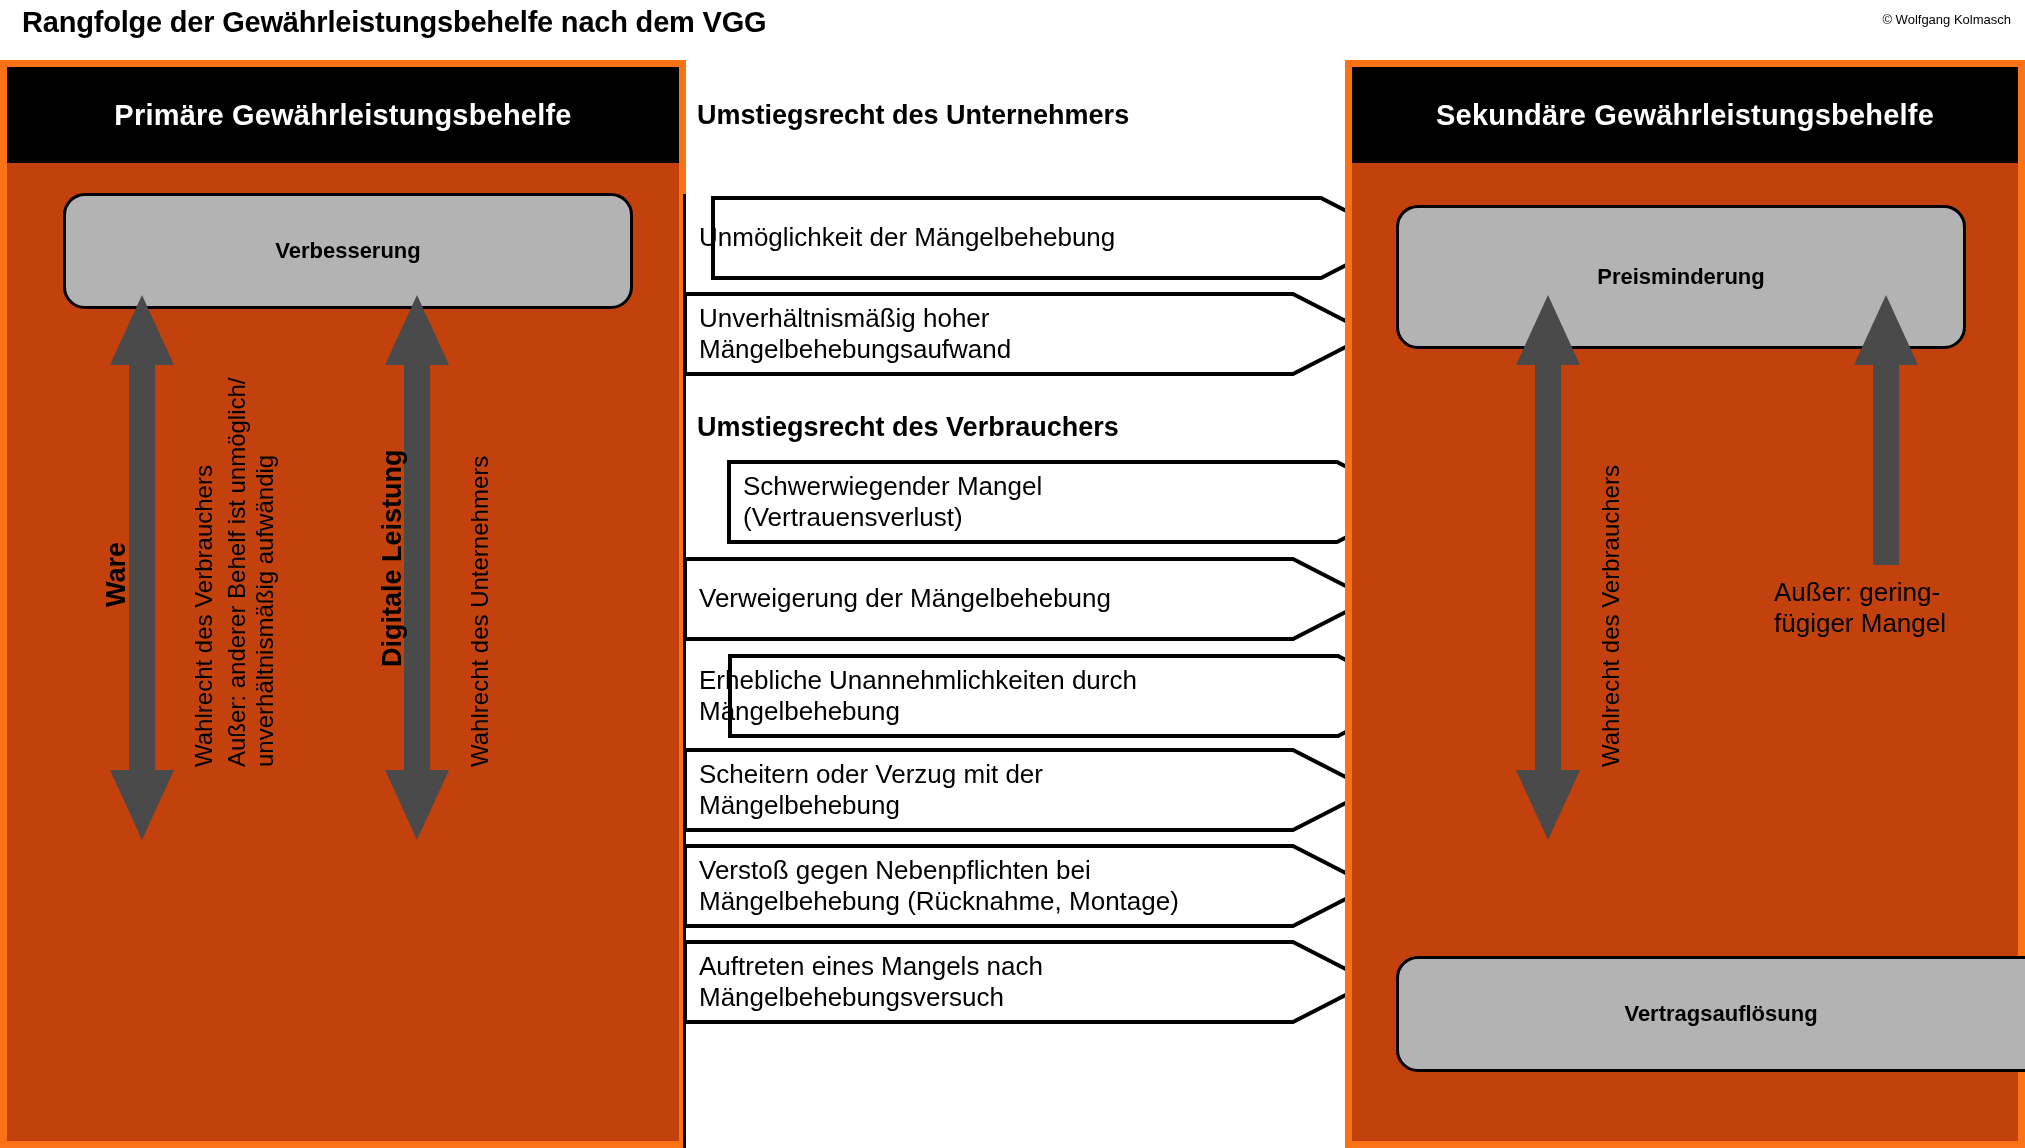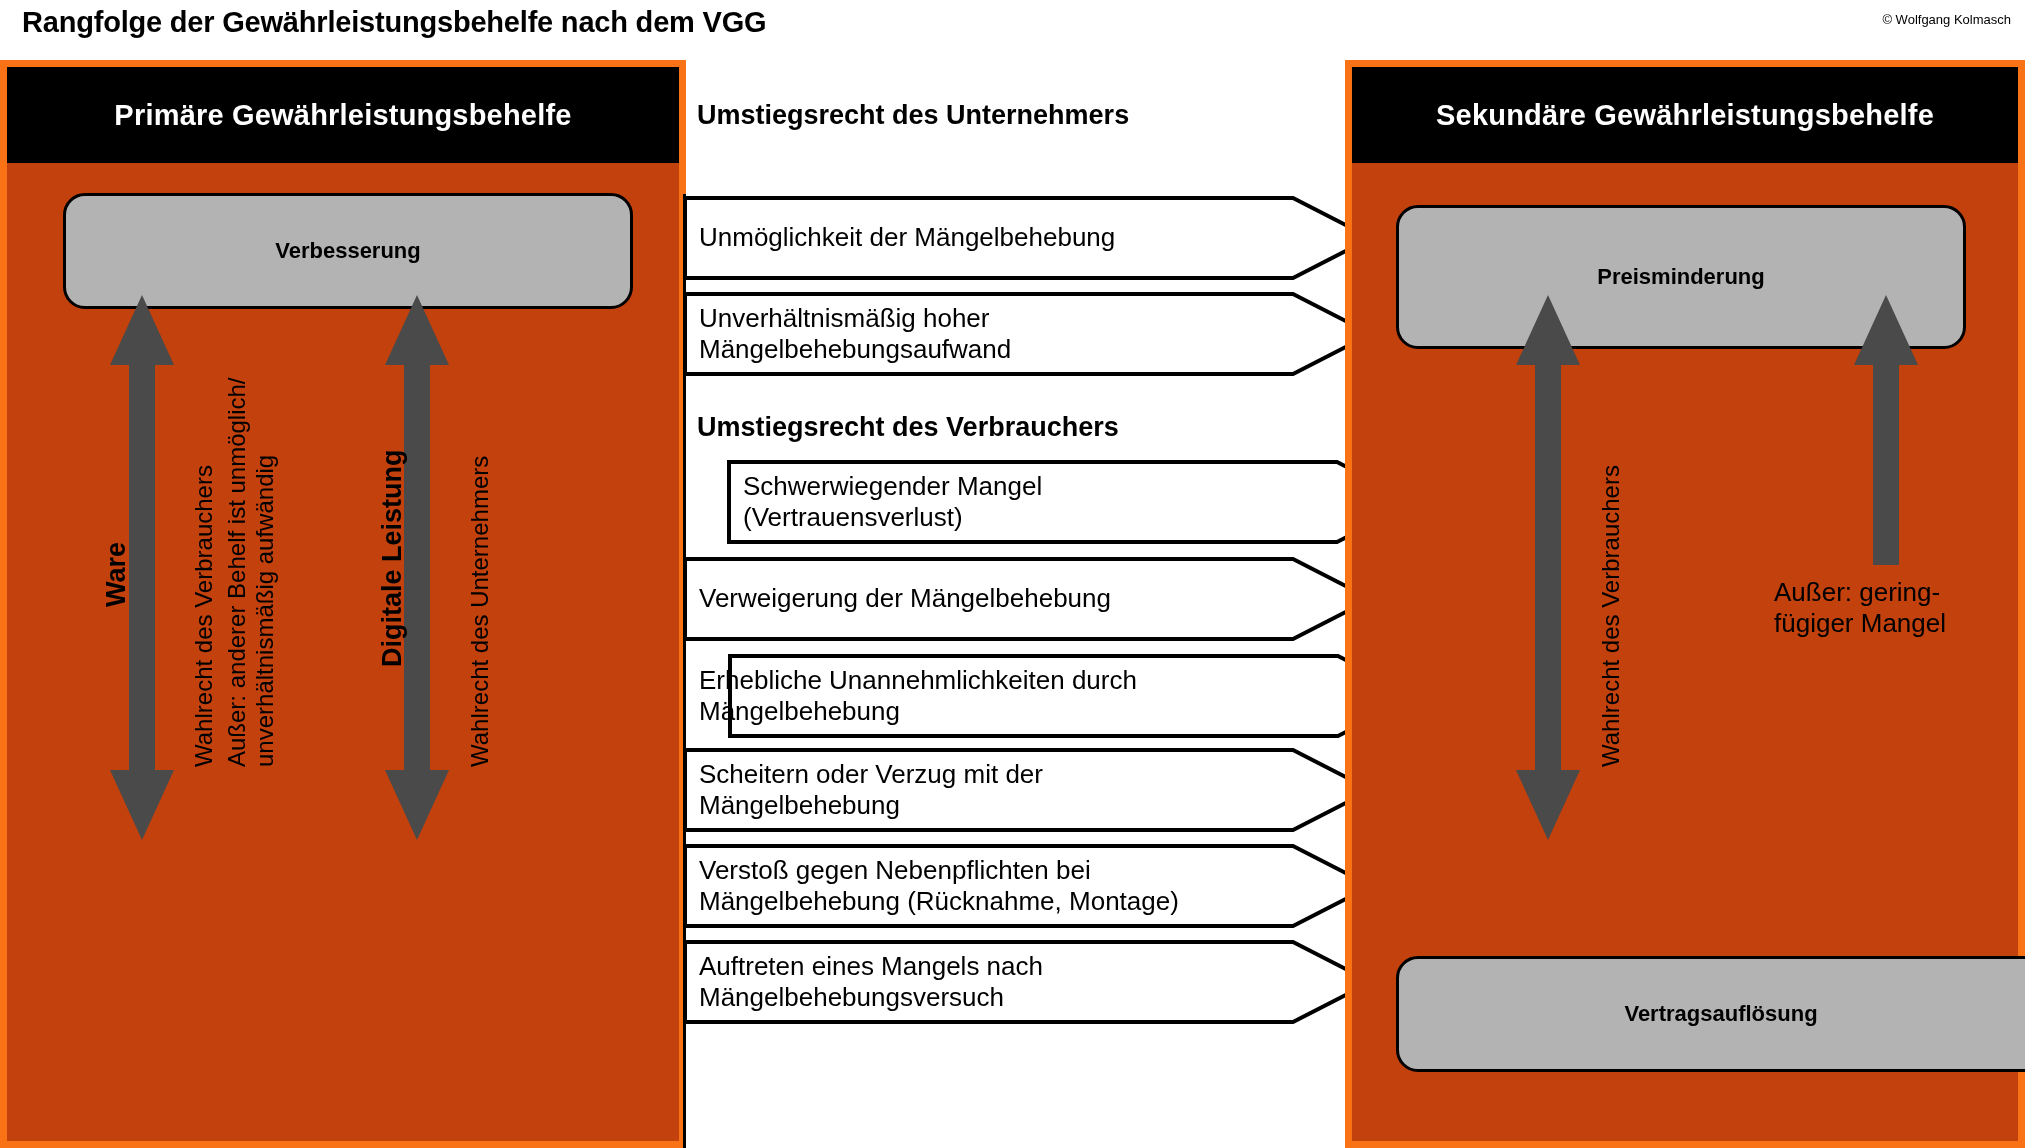--- a/index.html
+++ b/index.html
@@ -174,21 +174,21 @@
     <div class="vlabel bold" style="left:370px; top:600px;">Digitale Leistung</div>
 
     <div class="vlabel" style="left:459px; top:700px;">Wahlrecht des Unternehmers</div>
   </div>
 
   <div id="center-col">
     <div id="center-left-rule"></div>
 
     <div class="section-head" style="top:40px;">Umstiegsrecht des Unternehmers</div>
 
-    <div class="chev" style="top:136px; width:692px; height:84px;">
+    <div class="chev" style="top:136px; width:692px; height:84px;padding-left:28px;">
       <svg width="692" height="84" viewBox="0 0 692 84" preserveAspectRatio="none">
         <path d="M2 2 L610 2 L688 42 L610 82 L2 82 Z" fill="#ffffff" stroke="#000000" stroke-width="4"></path>
       </svg>
       <div class="lbl">Unmöglichkeit der Mängelbehebung</div>
     </div>
 
     <div class="chev" style="top:232px; width:692px; height:84px;">
       <svg width="692" height="84" viewBox="0 0 692 84" preserveAspectRatio="none">
         <path d="M2 2 L610 2 L688 42 L610 82 L2 82 Z" fill="#ffffff" stroke="#000000" stroke-width="4"></path>
       </svg>

